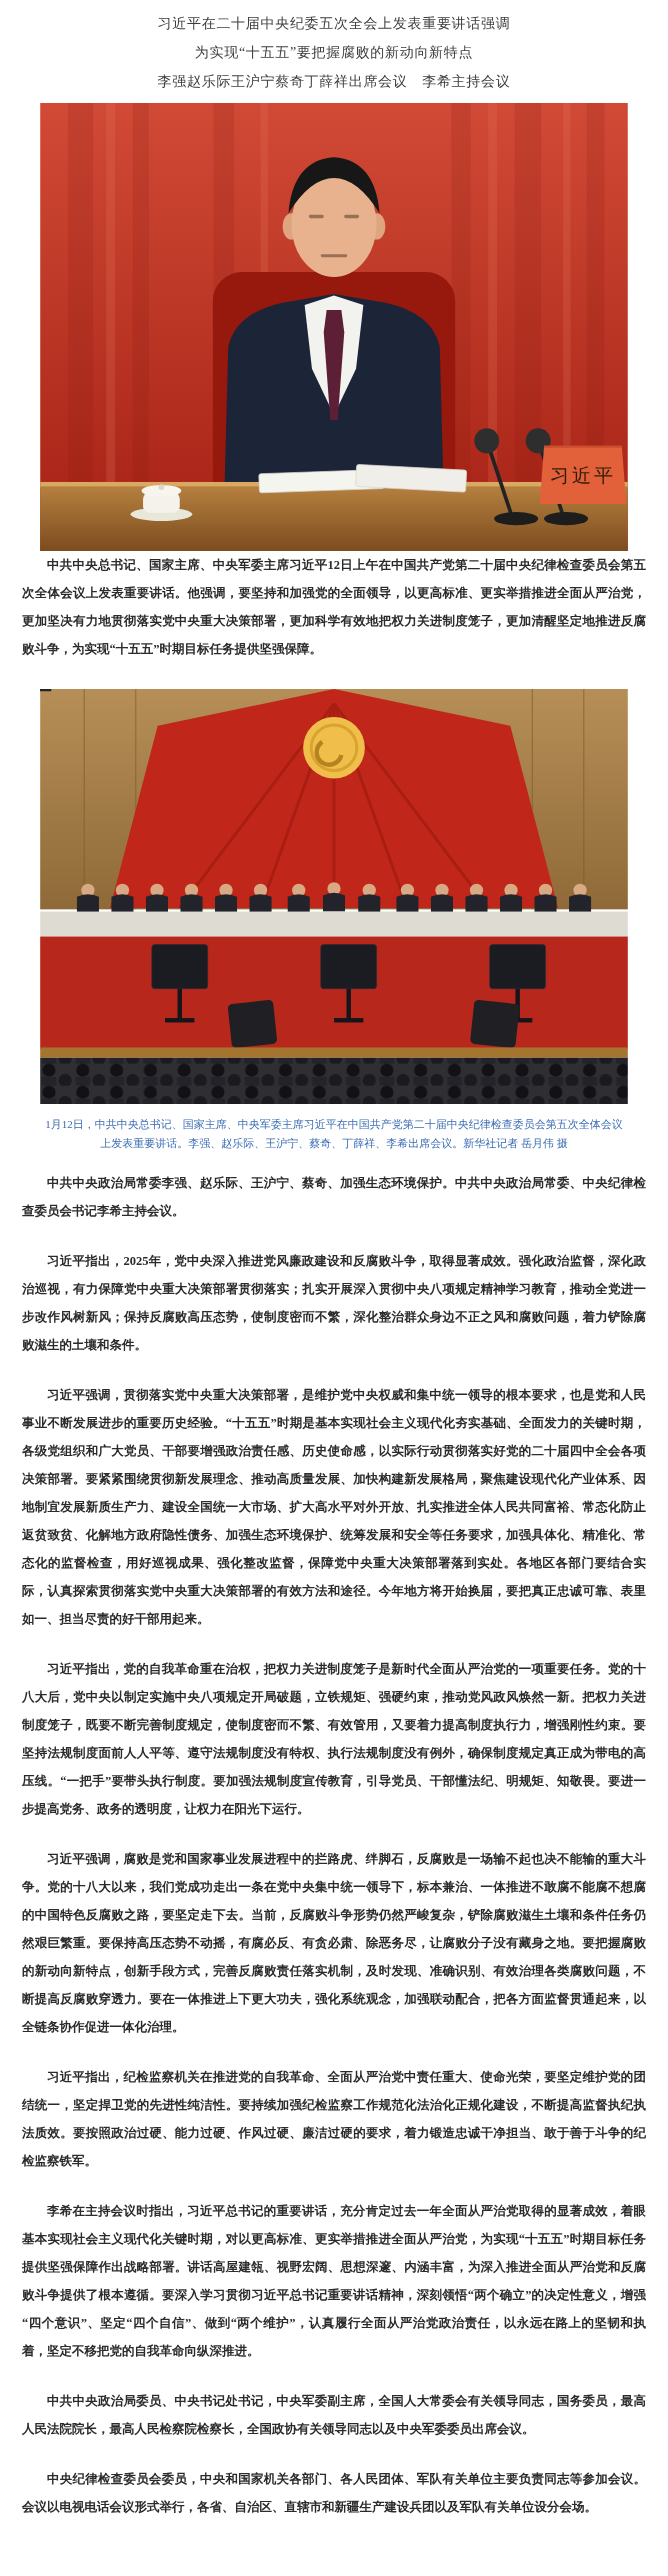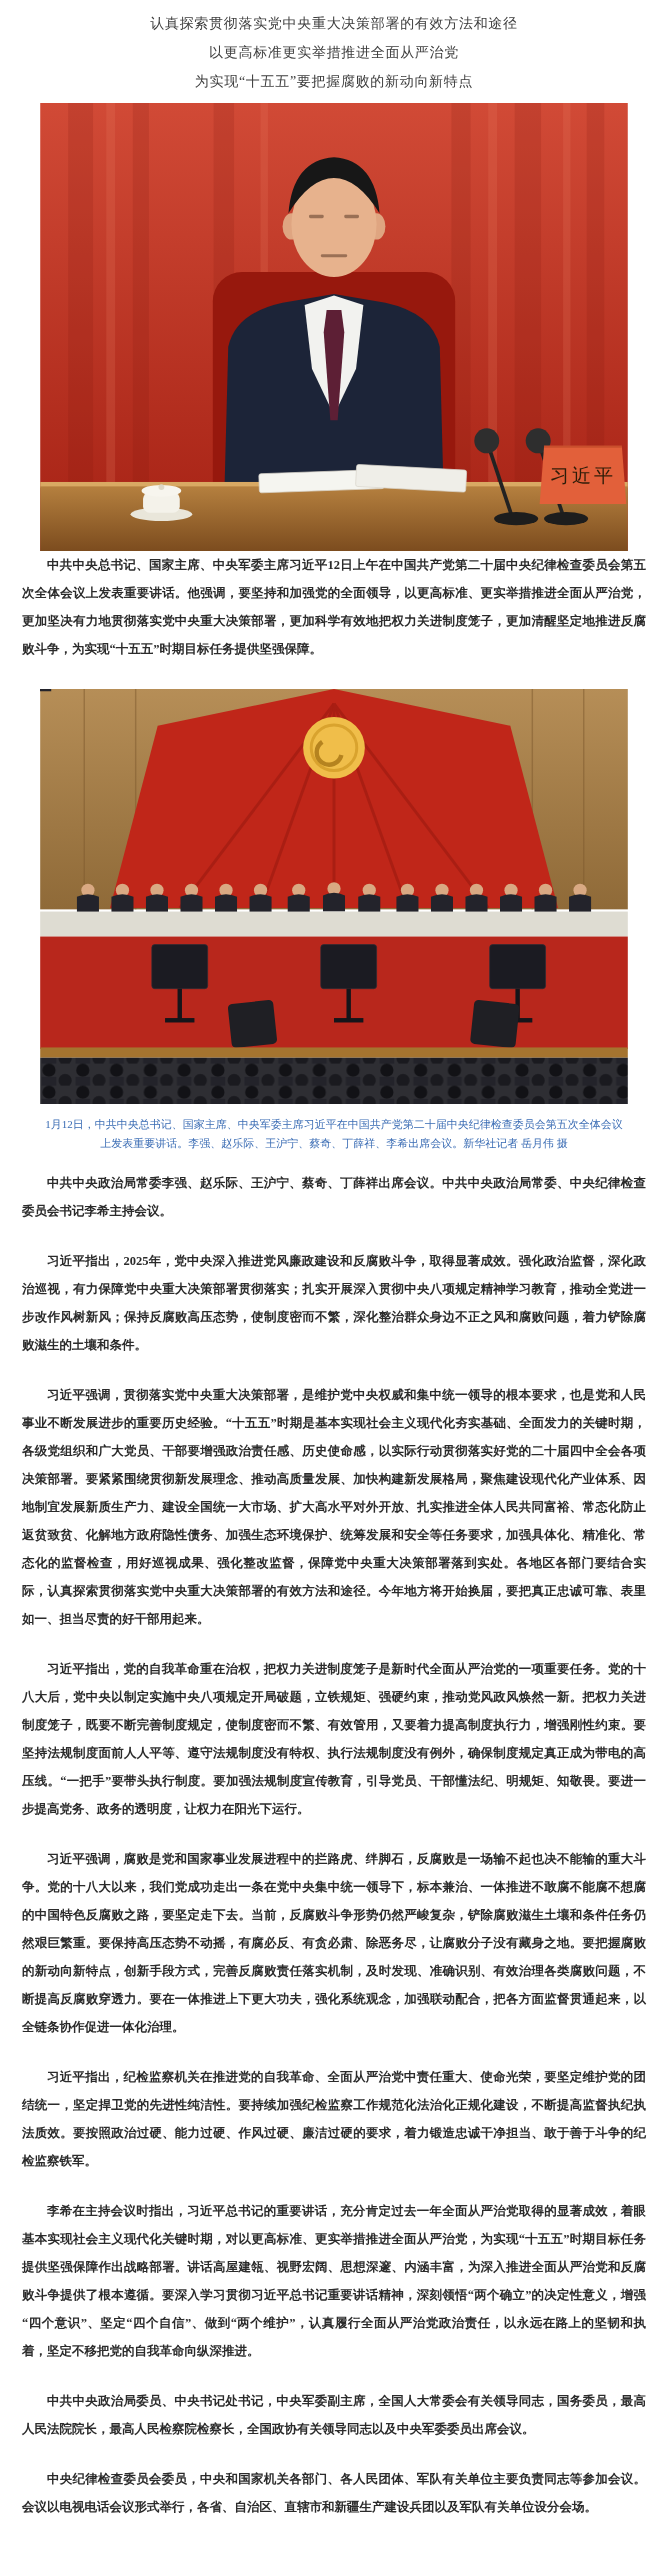--- a/index.html
+++ b/index.html
@@ -22,23 +22,23 @@
     font-size:12.5px;line-height:28px;margin:0 0 22px;
     text-align:justify;text-indent:2em;color:#2b2b2b;font-weight:bold;
   }
 </style>
 </head>
 <body>
 
 <div class="page">
 
   <div class="headline">
-    <div class="hl">认真探索贯彻落实党中央重大决策部署的有效方法和途径</div>
-    <div class="hl">以更高标准更实举措推进全面从严治党</div>
+    <div class="hl">习近平在二十届中央纪委五次全会上发表重要讲话强调</div>
     <div class="hl">为实现“十五五”要把握腐败的新动向新特点</div>
+    <div class="hl">李强赵乐际王沪宁蔡奇丁薛祥出席会议　李希主持会议</div>
   </div>
 
   <figure class="photo-wrap">
     <svg class="photo" width="588" height="448" viewBox="0 0 800 610" role="img">
       <defs>
         <linearGradient id="cur1" x1="0" y1="0" x2="0" y2="1">
           <stop offset="0" stop-color="#d14a36"></stop>
             <stop offset="1" stop-color="#a52114"></stop>
         </linearGradient>
         <linearGradient id="wood1" x1="0" y1="0" x2="0" y2="1">
@@ -182,21 +182,21 @@
         <rect x="258" y="426" width="62" height="60" rx="6" transform="rotate(-6 289 456)"></rect>
         <rect x="588" y="426" width="62" height="60" rx="6" transform="rotate(6 619 456)"></rect>
       </g>
       <rect x="0" y="488" width="800" height="14" fill="#a5742f"></rect>
       <rect x="0" y="502" width="800" height="63" fill="url(#audP)"></rect>
     </svg>
     <figcaption class="caption">1月12日，中共中央总书记、国家主席、中央军委主席习近平在中国共产党第二十届中央纪律检查委员会第五次全体会议上发表重要讲话。李强、赵乐际、王沪宁、蔡奇、丁薛祥、李希出席会议。新华社记者 岳月伟 摄</figcaption>
   </figure>
 
   <div class="body-text">
-    <p>中共中央政治局常委李强、赵乐际、王沪宁、蔡奇、丁薛祥出席会议。中共中央政治局常委、中央纪律检查委员会书记李希主持会议。</p>
+    <p>中共中央政治局常委李强、赵乐际、王沪宁、蔡奇、加强生态环境保护。中共中央政治局常委、中央纪律检查委员会书记李希主持会议。</p>
     <p>习近平指出，2025年，党中央深入推进党风廉政建设和反腐败斗争，取得显著成效。强化政治监督，深化政治巡视，有力保障党中央重大决策部署贯彻落实；扎实开展深入贯彻中央八项规定精神学习教育，推动全党进一步改作风树新风；保持反腐败高压态势，使制度密而不繁，深化整治群众身边不正之风和腐败问题，着力铲除腐败滋生的土壤和条件。</p>
     <p>习近平强调，贯彻落实党中央重大决策部署，是维护党中央权威和集中统一领导的根本要求，也是党和人民事业不断发展进步的重要历史经验。“十五五”时期是基本实现社会主义现代化夯实基础、全面发力的关键时期，各级党组织和广大党员、干部要增强政治责任感、历史使命感，以实际行动贯彻落实好党的二十届四中全会各项决策部署。要紧紧围绕贯彻新发展理念、推动高质量发展、加快构建新发展格局，聚焦建设现代化产业体系、因地制宜发展新质生产力、建设全国统一大市场、扩大高水平对外开放、扎实推进全体人民共同富裕、常态化防止返贫致贫、化解地方政府隐性债务、加强生态环境保护、统筹发展和安全等任务要求，加强具体化、精准化、常态化的监督检查，用好巡视成果、强化整改监督，保障党中央重大决策部署落到实处。各地区各部门要结合实际，认真探索贯彻落实党中央重大决策部署的有效方法和途径。今年地方将开始换届，要把真正忠诚可靠、表里如一、担当尽责的好干部用起来。</p>
     <p>习近平指出，党的自我革命重在治权，把权力关进制度笼子是新时代全面从严治党的一项重要任务。党的十八大后，党中央以制定实施中央八项规定开局破题，立铁规矩、强硬约束，推动党风政风焕然一新。把权力关进制度笼子，既要不断完善制度规定，使制度密而不繁、有效管用，又要着力提高制度执行力，增强刚性约束。要坚持法规制度面前人人平等、遵守法规制度没有特权、执行法规制度没有例外，确保制度规定真正成为带电的高压线。“一把手”要带头执行制度。要加强法规制度宣传教育，引导党员、干部懂法纪、明规矩、知敬畏。要进一步提高党务、政务的透明度，让权力在阳光下运行。</p>
     <p>习近平强调，腐败是党和国家事业发展进程中的拦路虎、绊脚石，反腐败是一场输不起也决不能输的重大斗争。党的十八大以来，我们党成功走出一条在党中央集中统一领导下，标本兼治、一体推进不敢腐不能腐不想腐的中国特色反腐败之路，要坚定走下去。当前，反腐败斗争形势仍然严峻复杂，铲除腐败滋生土壤和条件任务仍然艰巨繁重。要保持高压态势不动摇，有腐必反、有贪必肃、除恶务尽，让腐败分子没有藏身之地。要把握腐败的新动向新特点，创新手段方式，完善反腐败责任落实机制，及时发现、准确识别、有效治理各类腐败问题，不断提高反腐败穿透力。要在一体推进上下更大功夫，强化系统观念，加强联动配合，把各方面监督贯通起来，以全链条协作促进一体化治理。</p>
     <p>习近平指出，纪检监察机关在推进党的自我革命、全面从严治党中责任重大、使命光荣，要坚定维护党的团结统一，坚定捍卫党的先进性纯洁性。要持续加强纪检监察工作规范化法治化正规化建设，不断提高监督执纪执法质效。要按照政治过硬、能力过硬、作风过硬、廉洁过硬的要求，着力锻造忠诚干净担当、敢于善于斗争的纪检监察铁军。</p>
     <p>李希在主持会议时指出，习近平总书记的重要讲话，充分肯定过去一年全面从严治党取得的显著成效，着眼基本实现社会主义现代化关键时期，对以更高标准、更实举措推进全面从严治党，为实现“十五五”时期目标任务提供坚强保障作出战略部署。讲话高屋建瓴、视野宏阔、思想深邃、内涵丰富，为深入推进全面从严治党和反腐败斗争提供了根本遵循。要深入学习贯彻习近平总书记重要讲话精神，深刻领悟“两个确立”的决定性意义，增强“四个意识”、坚定“四个自信”、做到“两个维护”，认真履行全面从严治党政治责任，以永远在路上的坚韧和执着，坚定不移把党的自我革命向纵深推进。</p>
     <p>中共中央政治局委员、中央书记处书记，中央军委副主席，全国人大常委会有关领导同志，国务委员，最高人民法院院长，最高人民检察院检察长，全国政协有关领导同志以及中央军委委员出席会议。</p>
     <p>中央纪律检查委员会委员，中央和国家机关各部门、各人民团体、军队有关单位主要负责同志等参加会议。会议以电视电话会议形式举行，各省、自治区、直辖市和新疆生产建设兵团以及军队有关单位设分会场。</p>
 
   </div>

